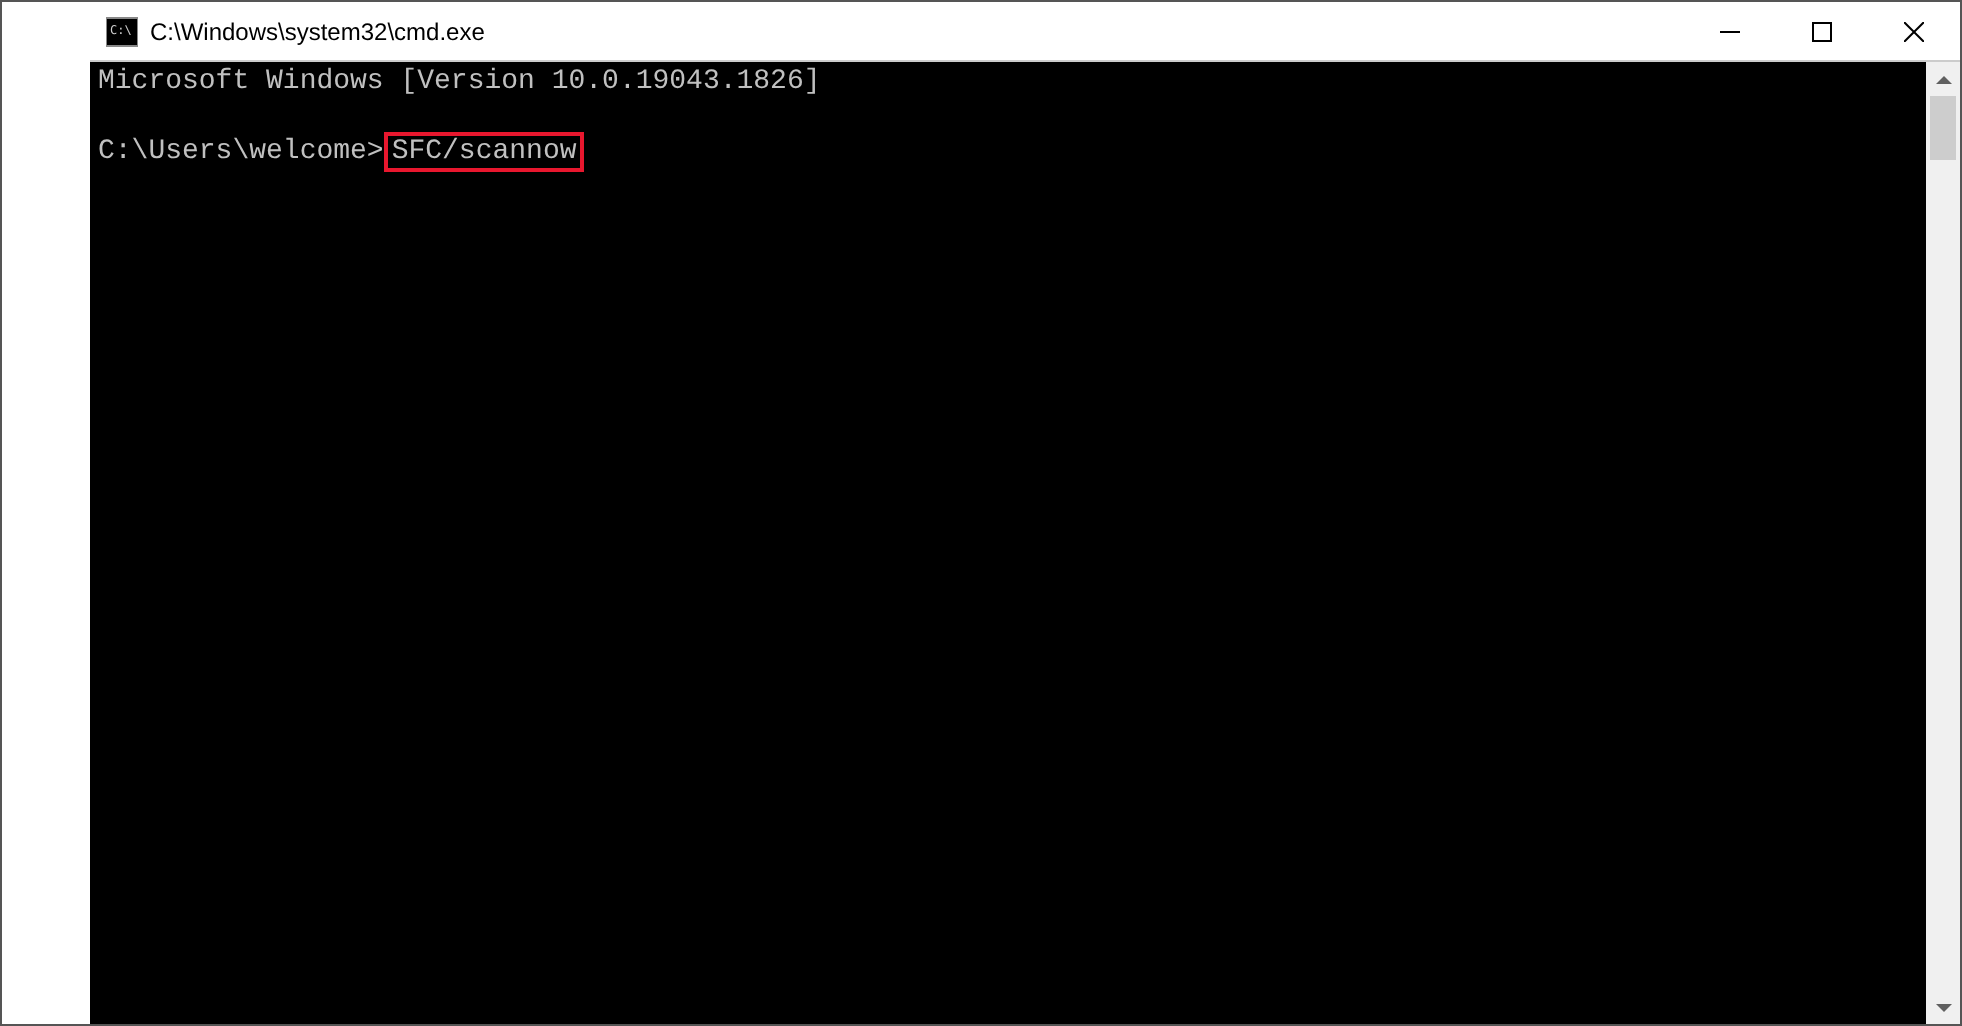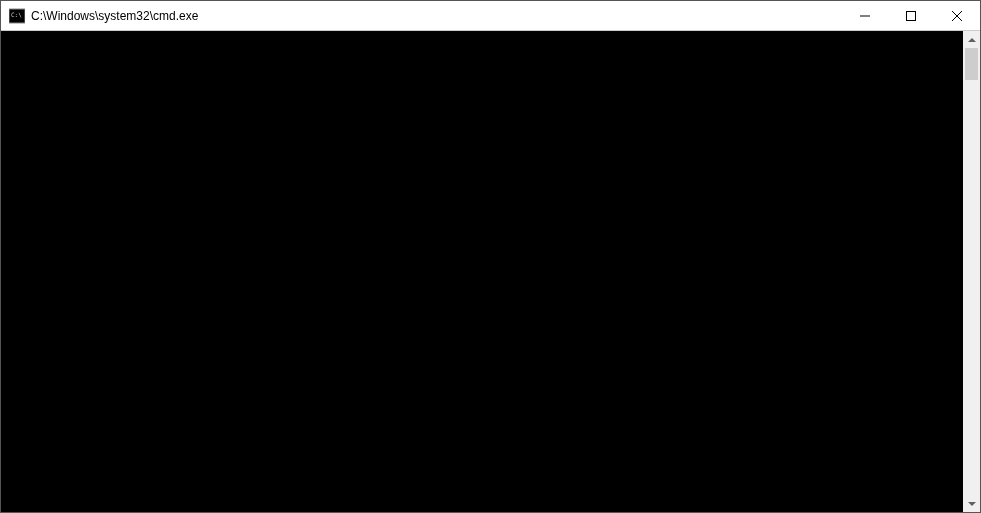--- a/index.html
+++ b/index.html
@@ -10,20 +10,21 @@
     height: 513px;
     overflow: hidden;
   }
   .window {
     width: 981px;
     height: 513px;
     border: 1px solid #555;
     display: flex;
     flex-direction: column;
     background: #fff;
+    padding-left: 44px;
   }
   .titlebar {
     height: 30px;
     background: #fff;
     display: flex;
     align-items: center;
     border-bottom: 1px solid #ccc;
     flex-shrink: 0;
   }
   .app-icon {
@@ -137,21 +138,21 @@
       <div class="win-btn close">
         <svg width="10" height="10" viewBox="0 0 10 10">
             <line x1="0" y1="0" x2="10" y2="10" stroke="#000" stroke-width="1"></line>
             <line x1="10" y1="0" x2="0" y2="10" stroke="#000" stroke-width="1"></line>
           </svg>
       </div>
     </div>
   </div>
 
   <div class="terminal-wrap">
-    <div class="terminal"><span class="blank"></span></div>
+    <div class="terminal"><span class="line">Microsoft Windows [Version 10.0.19043.1826]</span><span class="blank"></span><span class="line"><span>C:\Users\welcome&gt;</span><span class="highlight-box"><span>SFC/scannow</span></span></span></div>
 
     <div class="scrollbar">
       <div class="sb-btn">
         <svg width="8" height="4" viewBox="0 0 8 4">
             <polygon points="4,0 8,4 0,4" fill="#606060"></polygon>
           </svg>
       </div>
       <div class="sb-track">
         <div class="sb-thumb"></div>
       </div>

